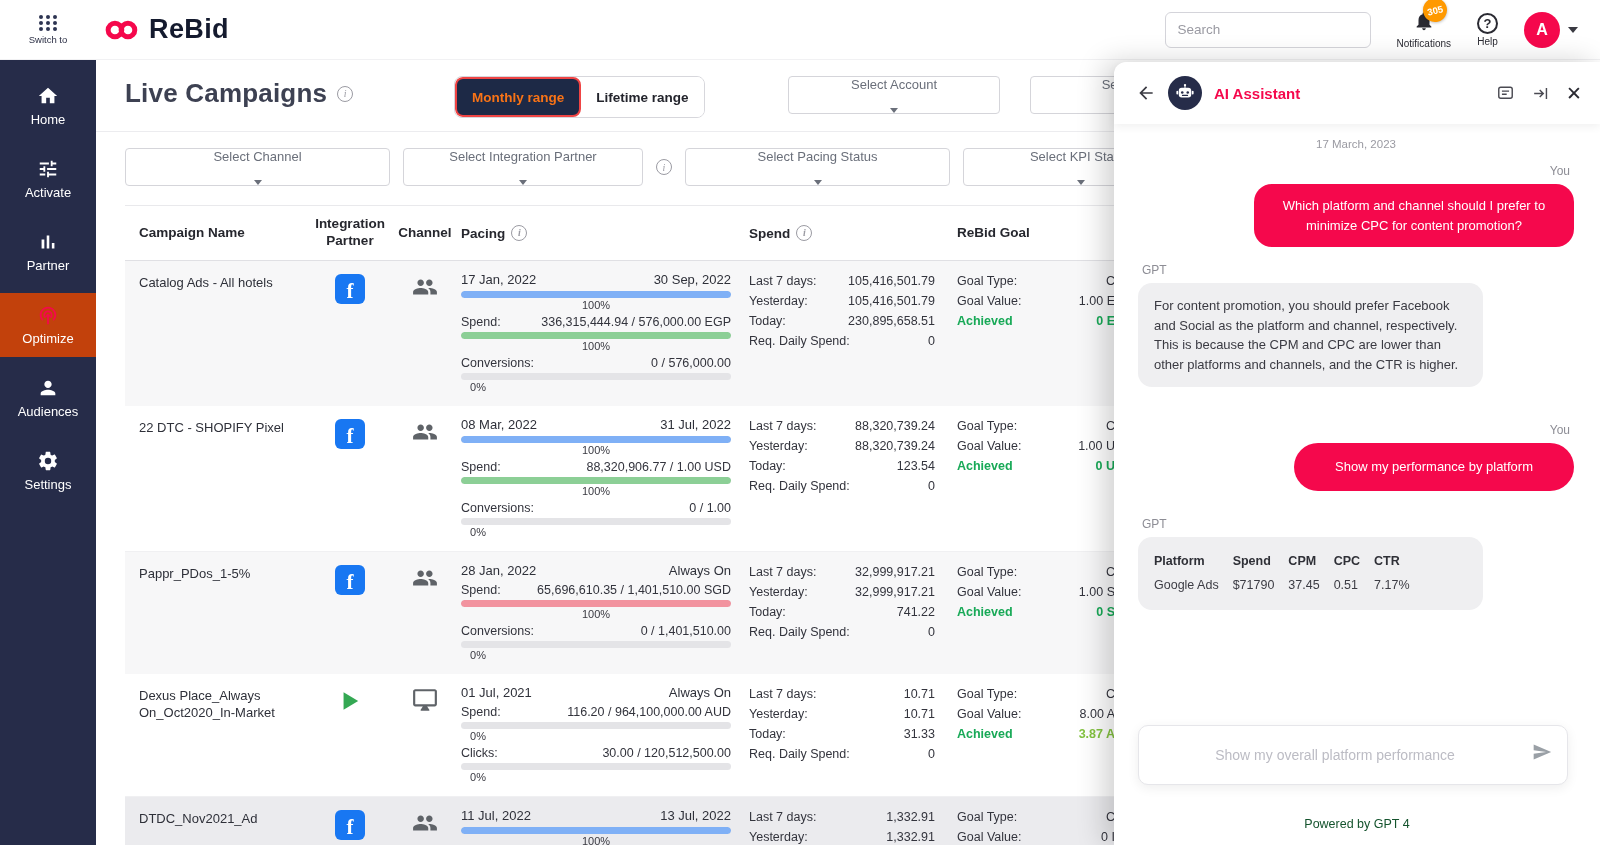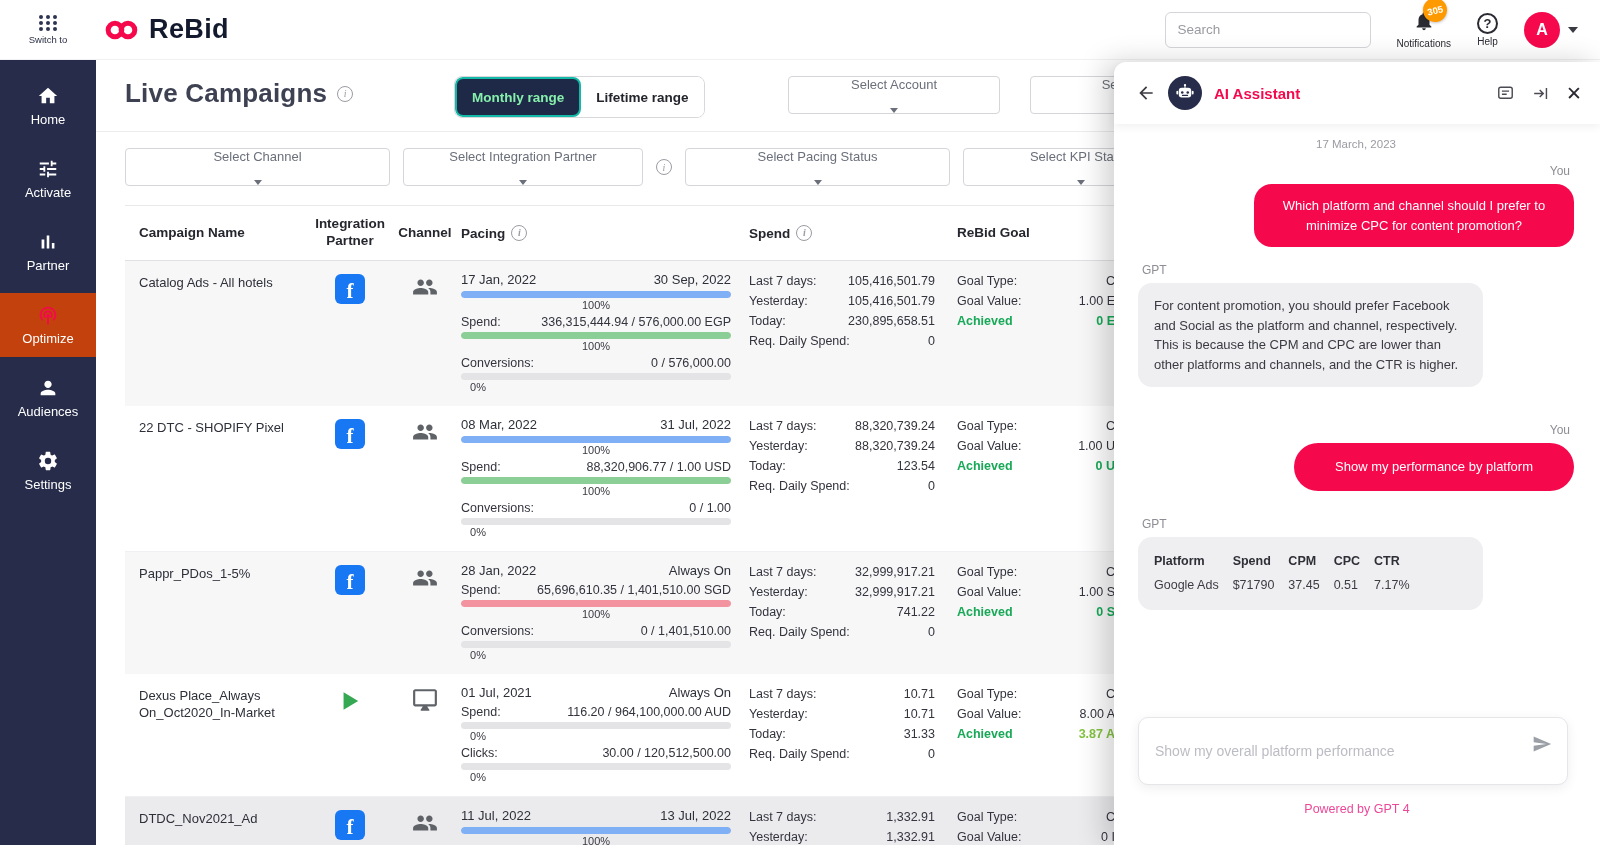--- a/index.html
+++ b/index.html
@@ -47,21 +47,21 @@
   .page-title-wrap { position:absolute; left:29px; top:18px; display:flex; align-items:center; gap:10px; }
   .page-title { font-size:26px; font-weight:600; color:#3d4152; letter-spacing:.2px; }
   .info-icon { width:16px; height:16px; border-radius:50%; border:1.4px solid #9b9ba3; color:#9b9ba3;
     font-size:10px; font-family:"Liberation Serif",serif; font-style:italic; display:inline-flex;
     align-items:center; justify-content:center; flex:none; }
   .range-toggle { position:absolute; left:358px; top:16px; display:flex; border:1px solid #d7d7dc;
     border-radius:8px; background:#fff; overflow:hidden; }
   .range-btn { height:40px; padding:0 15px; font-size:13.5px; display:flex; align-items:center;
     color:#23242c; font-weight:600; cursor:pointer; background:#fff; border:none;
     font-family:"Liberation Sans",sans-serif; }
-  .range-btn.active { background:#1d2946; color:#86efac; border:2px solid #14b8a6; border-radius:8px; }
+  .range-btn.active { background:#1d2946; color:#f97316; border:2px solid #ef4444; border-radius:8px; }
   .select { height:38px; border:1px solid #d5d5da; border-radius:4px; background:#fff; padding:0 12px;
     display:flex; align-items:center; justify-content:space-between; font-size:13px; color:#6a6f7a;
     cursor:pointer; gap:10px;flex-direction:column; }
   .select .chev { width:0; height:0; border-left:4.5px solid transparent; border-right:4.5px solid transparent;
     border-top:5.5px solid #6a6f7a; }
   .sel-account { position:absolute; left:692px; top:16px; width:212px; }
   .sel-advertiser { position:absolute; left:934px; top:16px; width:212px; overflow:hidden; white-space:nowrap; }
   .filter-row { position:absolute; top:88px; left:29px; display:flex; gap:13px; align-items:center; }
   .f-channel { width:265px; } .f-integration { width:240px; } .f-pacing { width:265px; } .f-kpi { width:235px; }
 
@@ -119,26 +119,26 @@
   .bubble { font-size:13px; line-height:1.5; }
   .bubble.you { background:#f5084c; color:#fff; border-radius:18px; padding:12px 18px; max-width:320px;
     margin-left:auto; text-align:center; }
   .bubble.you.pill { border-radius:24px; padding:14px 20px; max-width:280px; }
   .bubble.gpt { background:#efeff1; color:#3a3a42; border-radius:14px; padding:13px 16px; max-width:345px; }
   .mt-lg { margin-top:36px; } .mt-md { margin-top:26px; } .mt-sm { margin-top:16px; }
   .perf-table { border-collapse:collapse; }
   .perf-table th { font-size:12.5px; font-weight:700; color:#2f3037; text-align:left; padding:2px 14px 4px 0; }
   .perf-table td { font-size:12.5px; color:#3c3c44; padding:2px 14px 2px 0; }
   .ai-input-wrap { position:absolute; bottom:60px; left:24px; right:32px; }
-  .ai-input { width:100%; height:68px; border:1px solid #e6e6ea; border-radius:10px; padding:0 52px 0 16px;
+  .ai-input { width:100%; height:60px; border:1px solid #e6e6ea; border-radius:10px; padding:0 52px 0 16px;
     font-size:14px; color:#444; outline:none; box-shadow:0 3px 12px rgba(0,0,0,.07);
-    font-family:"Liberation Sans",sans-serif; }
+    font-family:"Liberation Sans",sans-serif;text-align:center; }
   .ai-input::placeholder { color:#bcbcc4; }
   .send-icon { position:absolute; right:16px; top:17px; width:20px; height:20px; fill:#9aa0a6; cursor:pointer; }
-  .ai-footer { position:absolute; bottom:29px; left:0; right:0; text-align:center; font-size:12.5px; color:#ec4899; }
+  .ai-footer { position:absolute; bottom:14px; left:0; right:0; text-align:center; font-size:12.5px; color:#14532d; }
 </style>
 </head>
 <body>
 
 <div class="top-header">
   <div class="switch-block">
     <span class="grid-dots">
         <i></i>
         <i></i>
         <i></i>

